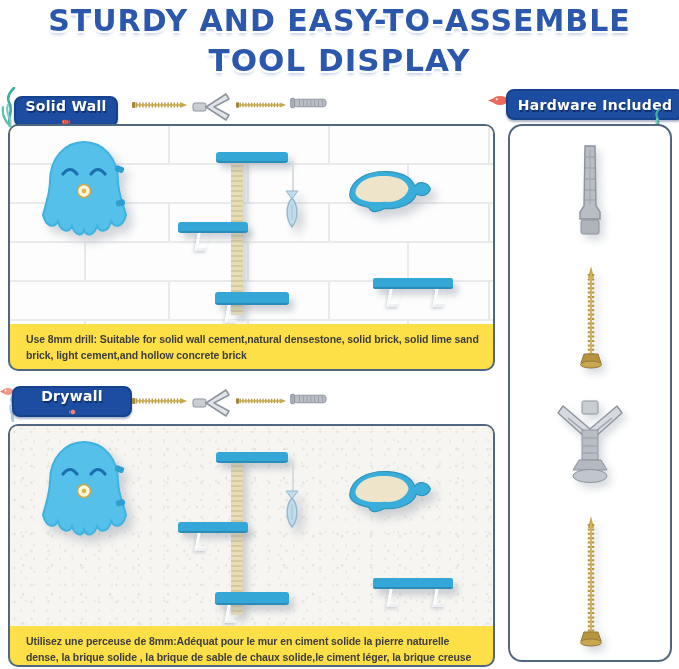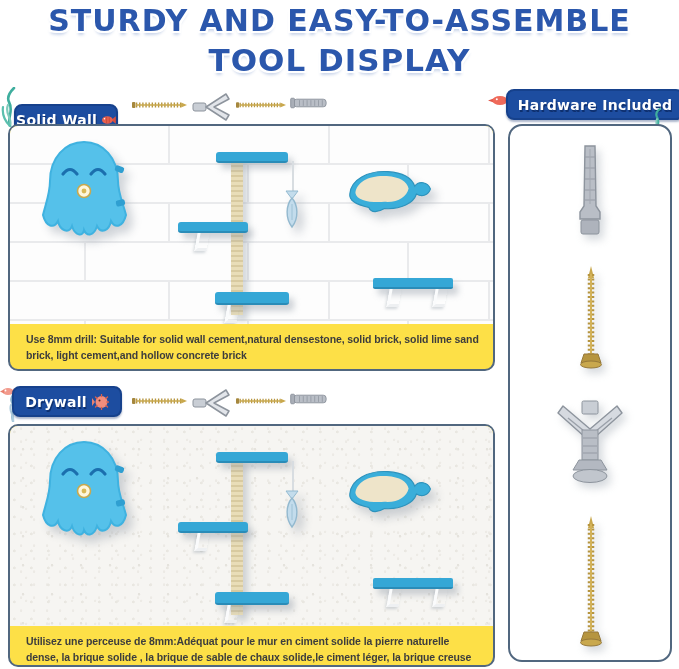--- a/index.html
+++ b/index.html
@@ -14,23 +14,23 @@
                  0 4px 3px rgba(43,87,172,.25);}
   .title-1{top:3px;font-size:30px;}
   .title-2{top:42px;font-size:31px;}
 
   
   .badge{position:absolute;height:31px;background:#1d4da0;border:2px solid #16418c;
     border-radius:8px;display:flex;align-items:center;justify-content:center;gap:5px;
     box-sizing:border-box;box-shadow:0 2px 2px rgba(20,50,110,.35);}
   .badge-label{color:#fff;font-family:"DejaVu Sans",sans-serif;font-weight:800;
     font-size:14px;letter-spacing:.3px;text-shadow:1px 1.5px 0 rgba(8,35,90,.7);white-space:nowrap;}
-  .badge-solid{left:14px;top:104px;width:104px;}
+  .badge-solid{left:14px;top:96px;width:104px;flex-direction:column;}
   .badge-hw{left:506px;top:89px;width:178px;}
-  .badge-dry{left:12px;top:386px;width:110px;}
+  .badge-dry{left:12px;top:386px;width:120px;flex-direction:column;}
 
   .abs{position:absolute;}
 
   
   .panel{position:absolute;left:8px;width:487px;background:#fde047;border:2px solid #51677f;
     border-radius:10px;box-sizing:border-box;overflow:hidden;}
   .panel-1{top:124px;height:247px;}
   .panel-2{top:424px;height:243px;}
   .photo{position:relative;width:100%;overflow:hidden;}
   .photo-1{height:198px;}

